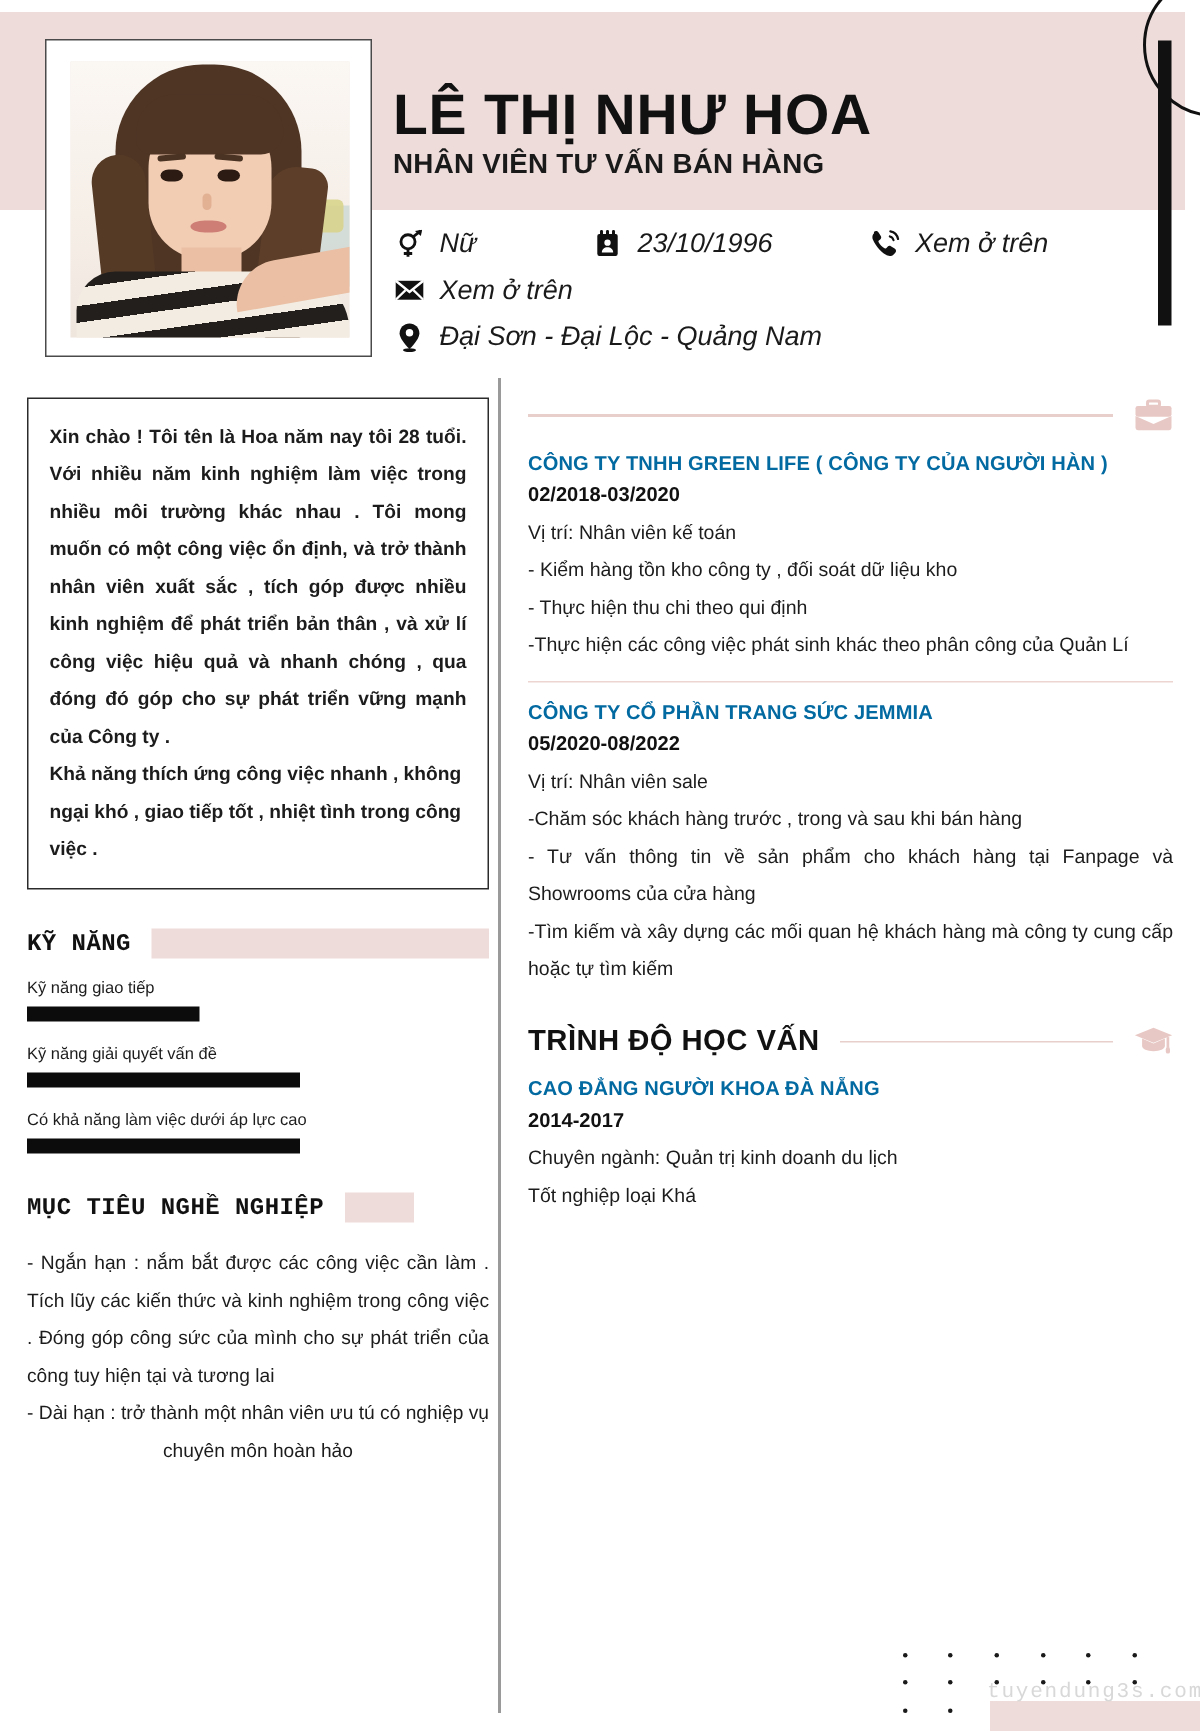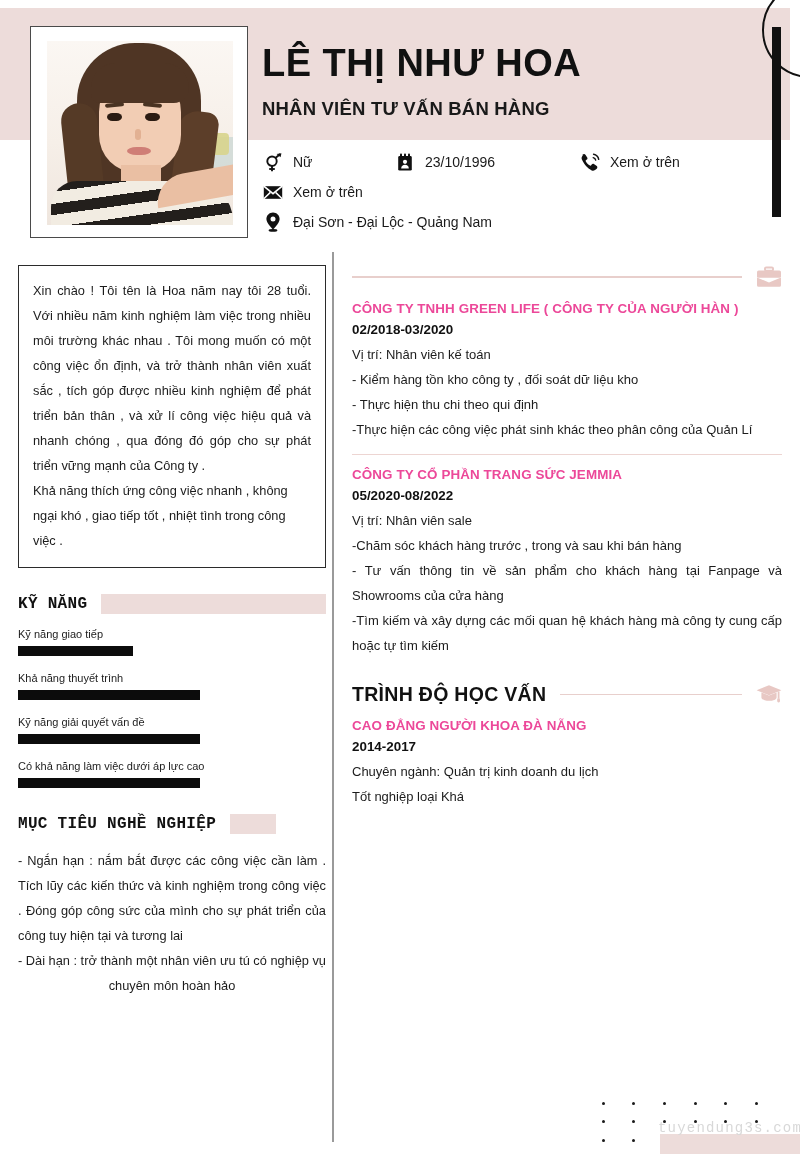--- a/index.html
+++ b/index.html
@@ -85,21 +85,21 @@
   .ph-shirt { position:absolute; left:4px; top:140px; width:182px; height:52px;
       background: repeating-linear-gradient(172deg,
         #231f1c 0px,#231f1c 11px,#f2ece2 11px,#f2ece2 23px);
       border-radius:26px 40px 0 0; }
   .ph-shoulder { position:absolute; left:108px; top:130px; width:86px; height:30px;
       background:#eabfa3; border-radius:40px 0 0 0; transform:rotate(-10deg); }
 
   
   .name {
     position: absolute;
-    left: 262px; top: 44px;
+    left: 262px; top: 58px;
     font-size: 38px; font-weight: bold;
     letter-spacing: 0.5px;
     color: #111111;
     line-height: 1;
   }
   .role {
     position: absolute;
     left: 262px; top: 98px;
     font-size: 18.5px; font-weight: bold;
     letter-spacing: 0.2px;
@@ -109,38 +109,39 @@
   
   .contacts { position: absolute; left: 262px; top: 152px; width: 520px; }
   .crow { display: flex; align-items: flex-start; margin-bottom: 10px; }
   .citem { display: flex; align-items: center; }
   .cicon {
     width: 22px; height: 20px; margin-right: 9px;
     display: inline-flex; align-items: center; justify-content: center;
     flex: 0 0 22px;
   }
   .cicon svg { display: block; }
-  .ctext { font-size: 14px; color: #1a1a1a; white-space: nowrap; }
+  .ctext { font-size: 18px; color: #1a1a1a; white-space: nowrap; font-style: italic; }
   .c-gender { width: 132px; }
   .c-dob { width: 185px; text-align: center; }
 
   
   .vdivider {
     position: absolute;
     left: 332px; top: 252px;
     width: 1.5px; height: 890px;
     background: #9a9a9a;
   }
   .col-left { position: absolute; left: 18px; top: 265px; width: 308px; }
   .col-right { position: absolute; left: 352px; top: 265px; width: 430px; }
 
   
   .intro-box {
     border: 1.4px solid #2b2b2b;
     padding: 12px 14px 14px 14px;
+    font-weight: bold;
   }
   .intro-p {
     font-size: 12.8px; line-height: 25px; color: #1c1c1c;
     text-align: justify;
   }
   .intro-p + .intro-p { text-align: left; }
 
   
   .sec-head-left {
     display: flex; align-items: center;
@@ -172,21 +173,21 @@
   .skill-track { height: 10px; background: transparent; }
   .skill-fill { height: 10px; background: #0c0c0c; }
 
   
   .goal-p { font-size: 12.8px; line-height: 25px; color: #1c1c1c; text-align: justify; }
   .goal-p.last { text-align: center; }
 
   
   .entry-sep { height: 1.4px; background: #edd5d2; margin: 12px 0 10px 0; }
   .entry-title {
-    font-size: 13.4px; font-weight: bold; color: #ec4899;
+    font-size: 13.4px; font-weight: bold; color: #0369a1;
     line-height: 20px; letter-spacing: 0.1px;
   }
   .entry-date {
     font-size: 13.4px; font-weight: bold; color: #111111;
     line-height: 22px; margin-bottom: 1px;
   }
   .entry-pos { font-size: 13px; color: #1c1c1c; line-height: 25px; }
   .entry-li { font-size: 13px; color: #1c1c1c; line-height: 25px; text-align: justify; }
   .entry-li.nojust { text-align: left; }
   .block-exp { margin-bottom: 4px; }
@@ -325,26 +326,20 @@
       <span class="sec-bar wide"></span>
     </div>
     <div>
       <div class="skill">
         <div class="skill-label">Kỹ năng giao tiếp</div>
         <div class="skill-track">
           <div class="skill-fill" style="width: 115px;"></div>
         </div>
       </div>
       <div class="skill">
-        <div class="skill-label">Khả năng thuyết trình</div>
-        <div class="skill-track">
-          <div class="skill-fill" style="width: 182px;"></div>
-        </div>
-      </div>
-      <div class="skill">
         <div class="skill-label">Kỹ năng giải quyết vấn đề</div>
         <div class="skill-track">
           <div class="skill-fill" style="width: 182px;"></div>
         </div>
       </div>
       <div class="skill">
         <div class="skill-label">Có khả năng làm việc dưới áp lực cao</div>
         <div class="skill-track">
           <div class="skill-fill" style="width: 182px;"></div>
         </div>

